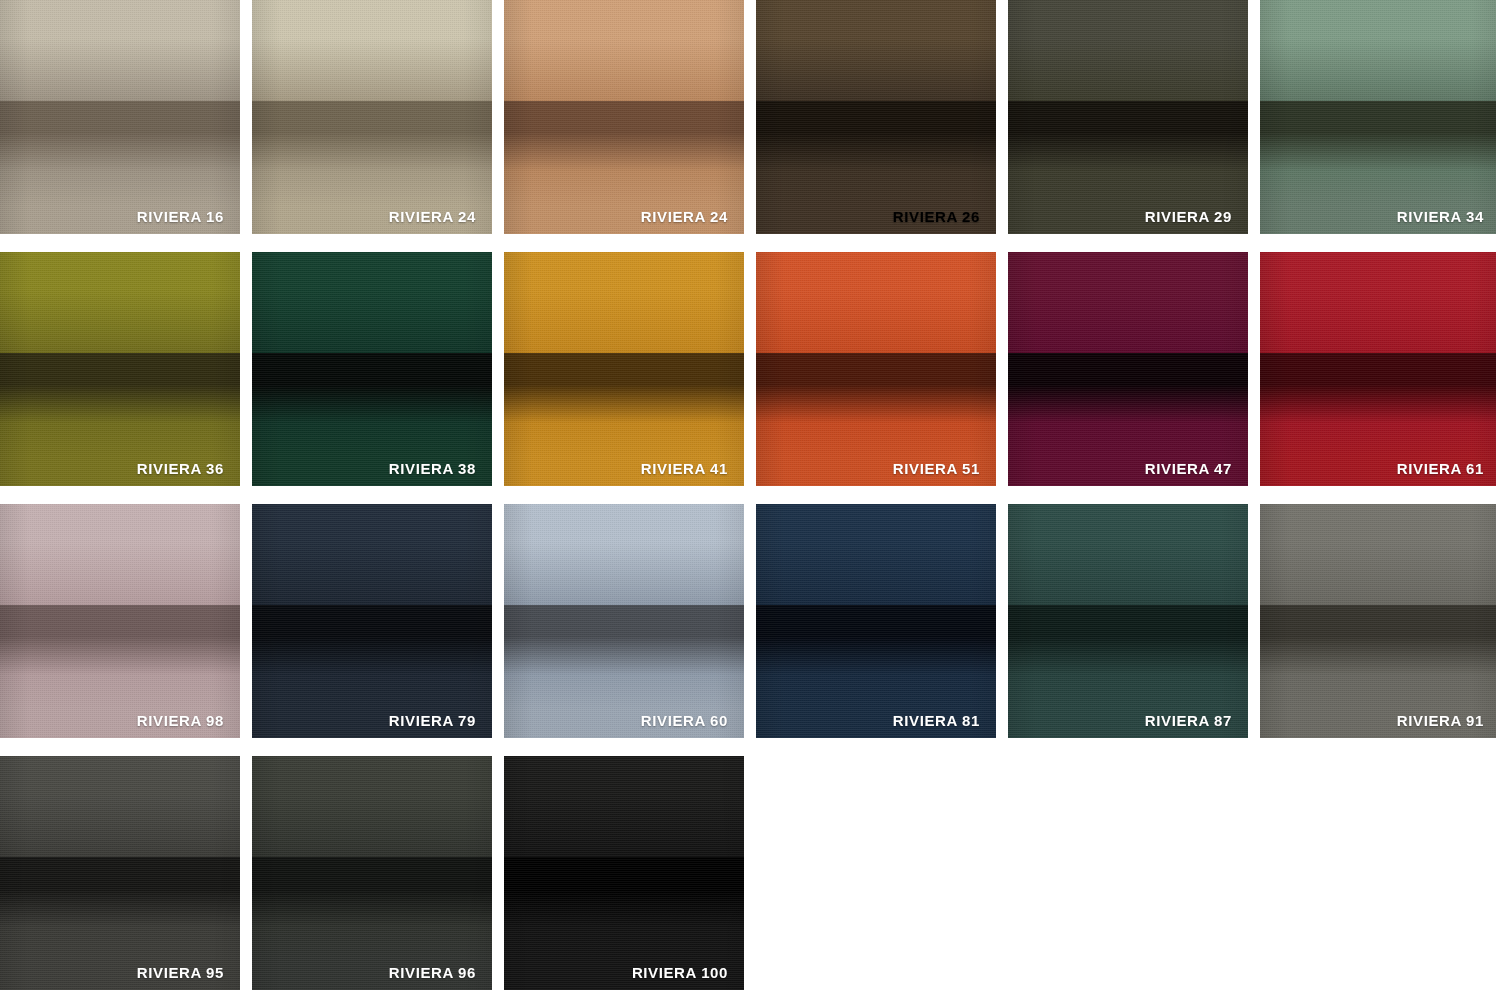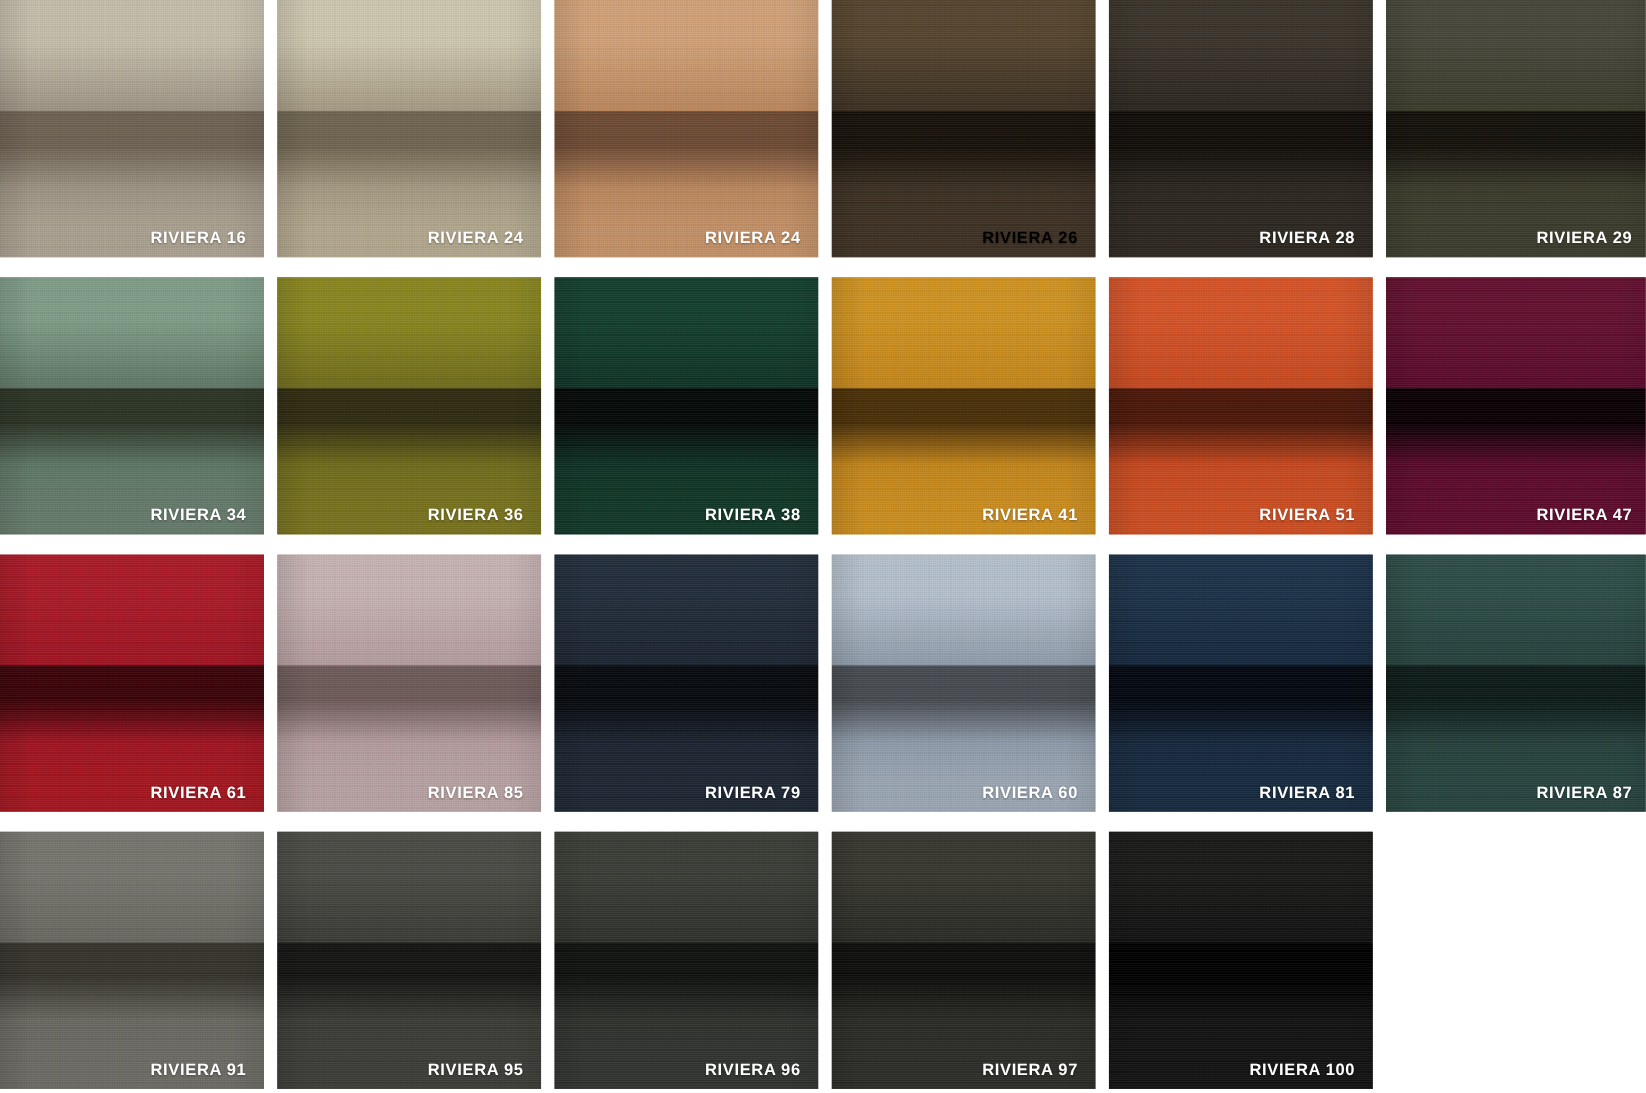--- a/index.html
+++ b/index.html
@@ -116,31 +116,20 @@
         <div class="fabric-top" style="background: linear-gradient(rgb(86, 69, 47) 0%, rgb(86, 69, 47) 38%, rgb(59, 47, 34) 100%);"></div>
         <div class="fabric-crease" style="background: linear-gradient(rgb(23, 17, 10) 0%, rgb(23, 17, 10) 45%, rgb(59, 47, 34) 100%);"></div>
         <div class="fabric-bottom" style="background: linear-gradient(rgb(59, 47, 34) 0%, rgb(62, 49, 36) 55%, rgb(62, 49, 36) 100%);"></div>
         <div class="fabric-vignette"></div>
         <div class="fabric-grain"></div>
       </div>
       <div class="swatch-label" style="color: #000000;">RIVIERA 26</div>
     </div>
     <div class="swatch-cell">
       <div class="swatch-fabric">
-        <div class="fabric-base" style="background: rgb(43, 38, 31);"></div>
-        <div class="fabric-top" style="background: linear-gradient(rgb(58, 52, 43) 0%, rgb(58, 52, 43) 38%, rgb(43, 38, 31) 100%);"></div>
-        <div class="fabric-crease" style="background: linear-gradient(rgb(17, 14, 10) 0%, rgb(17, 14, 10) 45%, rgb(43, 38, 31) 100%);"></div>
-        <div class="fabric-bottom" style="background: linear-gradient(rgb(43, 38, 31) 0%, rgb(45, 39, 32) 55%, rgb(45, 39, 32) 100%);"></div>
-        <div class="fabric-vignette"></div>
-        <div class="fabric-grain"></div>
-      </div>
-      <div class="swatch-label" style="color: rgb(255, 255, 255);">RIVIERA 28</div>
-    </div>
-    <div class="swatch-cell">
-      <div class="swatch-fabric">
         <div class="fabric-base" style="background: rgb(58, 58, 43);"></div>
         <div class="fabric-top" style="background: linear-gradient(rgb(70, 70, 58) 0%, rgb(70, 70, 58) 38%, rgb(58, 58, 43) 100%);"></div>
         <div class="fabric-crease" style="background: linear-gradient(rgb(20, 17, 11) 0%, rgb(20, 17, 11) 45%, rgb(58, 58, 43) 100%);"></div>
         <div class="fabric-bottom" style="background: linear-gradient(rgb(58, 58, 43) 0%, rgb(59, 59, 45) 55%, rgb(59, 59, 45) 100%);"></div>
         <div class="fabric-vignette"></div>
         <div class="fabric-grain"></div>
       </div>
       <div class="swatch-label" style="color: rgb(255, 255, 255);">RIVIERA 29</div>
     </div>
     <div class="swatch-cell">
@@ -222,21 +211,21 @@
     </div>
     <div class="swatch-cell">
       <div class="swatch-fabric">
         <div class="fabric-base" style="background: rgb(178, 154, 156);"></div>
         <div class="fabric-top" style="background: linear-gradient(rgb(196, 176, 177) 0%, rgb(196, 176, 177) 38%, rgb(178, 154, 156) 100%);"></div>
         <div class="fabric-crease" style="background: linear-gradient(rgb(109, 90, 89) 0%, rgb(109, 90, 89) 45%, rgb(178, 154, 156) 100%);"></div>
         <div class="fabric-bottom" style="background: linear-gradient(rgb(178, 154, 156) 0%, rgb(182, 160, 161) 55%, rgb(182, 160, 161) 100%);"></div>
         <div class="fabric-vignette"></div>
         <div class="fabric-grain"></div>
       </div>
-      <div class="swatch-label" style="color: rgb(255, 255, 255);">RIVIERA 85</div>
+      <div class="swatch-label" style="color: rgb(255, 255, 255);">RIVIERA 98</div>
     </div>
     <div class="swatch-cell">
       <div class="swatch-fabric">
         <div class="fabric-base" style="background: rgb(27, 36, 48);"></div>
         <div class="fabric-top" style="background: linear-gradient(rgb(34, 45, 59) 0%, rgb(34, 45, 59) 38%, rgb(27, 36, 48) 100%);"></div>
         <div class="fabric-crease" style="background: linear-gradient(rgb(7, 10, 14) 0%, rgb(7, 10, 14) 45%, rgb(27, 36, 48) 100%);"></div>
         <div class="fabric-bottom" style="background: linear-gradient(rgb(27, 36, 48) 0%, rgb(29, 38, 50) 55%, rgb(29, 38, 50) 100%);"></div>
         <div class="fabric-vignette"></div>
         <div class="fabric-grain"></div>
       </div>
@@ -303,31 +292,20 @@
         <div class="fabric-top" style="background: linear-gradient(rgb(58, 61, 54) 0%, rgb(58, 61, 54) 38%, rgb(46, 49, 44) 100%);"></div>
         <div class="fabric-crease" style="background: linear-gradient(rgb(16, 18, 16) 0%, rgb(16, 18, 16) 45%, rgb(46, 49, 44) 100%);"></div>
         <div class="fabric-bottom" style="background: linear-gradient(rgb(46, 49, 44) 0%, rgb(48, 51, 48) 55%, rgb(48, 51, 48) 100%);"></div>
         <div class="fabric-vignette"></div>
         <div class="fabric-grain"></div>
       </div>
       <div class="swatch-label" style="color: rgb(255, 255, 255);">RIVIERA 96</div>
     </div>
     <div class="swatch-cell">
       <div class="swatch-fabric">
-        <div class="fabric-base" style="background: rgb(42, 42, 38);"></div>
-        <div class="fabric-top" style="background: linear-gradient(rgb(55, 55, 47) 0%, rgb(55, 55, 47) 38%, rgb(42, 42, 38) 100%);"></div>
-        <div class="fabric-crease" style="background: linear-gradient(rgb(14, 14, 12) 0%, rgb(14, 14, 12) 45%, rgb(42, 42, 38) 100%);"></div>
-        <div class="fabric-bottom" style="background: linear-gradient(rgb(42, 42, 38) 0%, rgb(44, 44, 40) 55%, rgb(44, 44, 40) 100%);"></div>
-        <div class="fabric-vignette"></div>
-        <div class="fabric-grain"></div>
-      </div>
-      <div class="swatch-label" style="color: rgb(255, 255, 255);">RIVIERA 97</div>
-    </div>
-    <div class="swatch-cell">
-      <div class="swatch-fabric">
         <div class="fabric-base" style="background: rgb(18, 18, 18);"></div>
         <div class="fabric-top" style="background: linear-gradient(rgb(26, 26, 25) 0%, rgb(26, 26, 25) 38%, rgb(18, 18, 18) 100%);"></div>
         <div class="fabric-crease" style="background: linear-gradient(rgb(0, 0, 0) 0%, rgb(0, 0, 0) 45%, rgb(18, 18, 18) 100%);"></div>
         <div class="fabric-bottom" style="background: linear-gradient(rgb(18, 18, 18) 0%, rgb(19, 19, 19) 55%, rgb(19, 19, 19) 100%);"></div>
         <div class="fabric-vignette"></div>
         <div class="fabric-grain"></div>
       </div>
       <div class="swatch-label" style="color: rgb(255, 255, 255); text-align: center;">RIVIERA 100</div>
     </div>
   </div>

